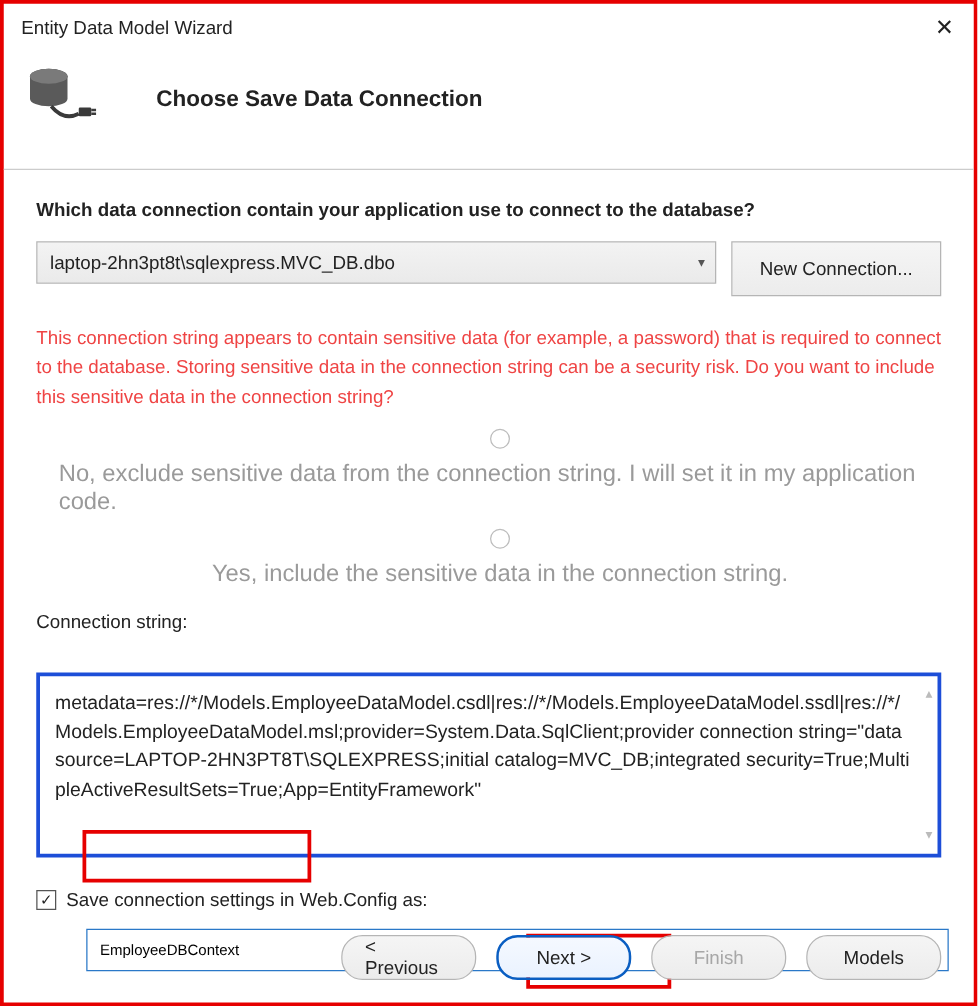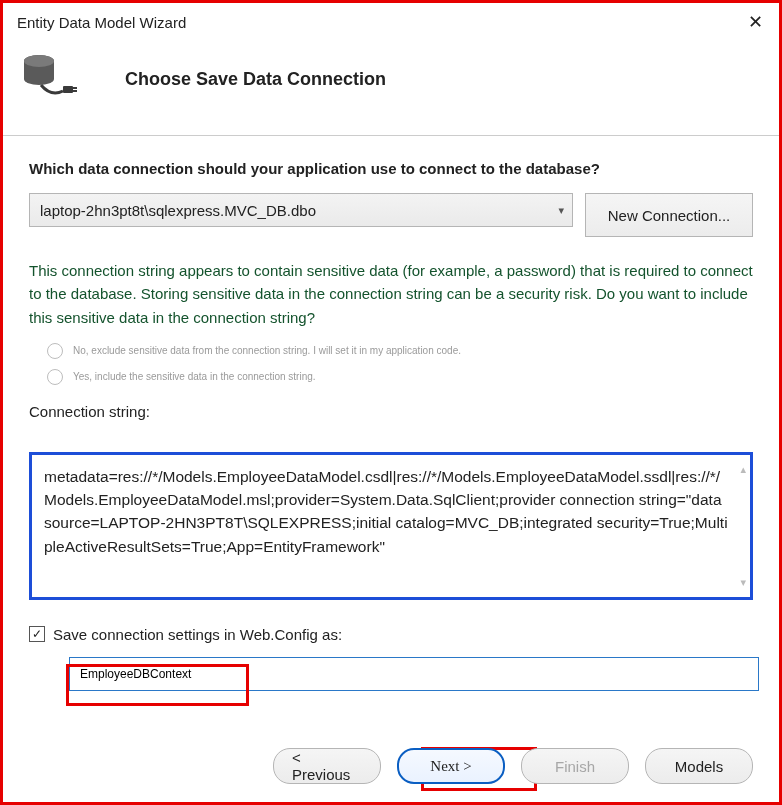--- a/index.html
+++ b/index.html
@@ -78,29 +78,30 @@
     padding: 0 18px;
     font-size: 15px;
     display: inline-flex;
     align-items: center;
     justify-content: center;
     cursor: pointer;
     min-width: 100px;
   }
   .btn.newconn { width: 168px; }
   .disabled-text {
-    color: #14532d;
+    color: #ef4444;
     line-height: 1.55;
     font-size: 15px;
     margin-bottom: 14px;
   }
   .radio-row {
     display: flex; align-items: center; gap: 10px;
-    color: #9a9a9a; font-size: 10px;
+    color: #9a9a9a; font-size: 19px;
     margin: 6px 0 10px 18px;
+    flex-direction: column;
   }
   .radio-circle {
     width: 16px; height: 16px; border: 1.5px solid #bdbdbd; border-radius: 50%;
     flex: none;
   }
   .cs-label { font-size: 15px; margin: 18px 0 8px 0; }
   .cs-box {
     border: 3px solid #1d4ed8;
     position: relative;
     padding: 10px 22px 10px 12px;
@@ -144,21 +145,21 @@
   .button-bar {
     position: absolute;
     bottom: 18px; left: 0; right: 0;
     display: flex;
     gap: 16px;
     justify-content: flex-end;
     padding-right: 26px;
   }
   .btn.nav { width: 108px; height: 36px; font-size: 15px; border-radius: 17px; }
   .btn.disabled { color: #a7a7a7; cursor: default; }
-  .btn.next { border: 2px solid #0a5ec2; background: linear-gradient(#f5f9ff,#eaf2ff); font-family: Liberation Serif, serif; }
+  .btn.next { border: 2px solid #0a5ec2; background: linear-gradient(#f5f9ff,#eaf2ff); }
 </style>
 </head>
 <body>
 
 <div class="outer-red">
 
   <div class="titlebar">
     <span>Entity Data Model Wizard</span>
     <span class="close-x">✕</span>
   </div>
@@ -175,21 +176,21 @@
         <line x1="52" y1="38" x2="56" y2="38" stroke="#3a3a3a" stroke-width="2"></line>
       </svg>
     </span>
     <span class="header-title">Choose Save Data Connection</span>
   </div>
 
   <div class="divider"></div>
 
   <div class="content">
 
-    <div class="question">Which data connection should your application use to connect to the database?</div>
+    <div class="question">Which data connection contain your application use to connect to the database?</div>
 
     <div class="conn-row">
       <div class="dropdown">
         <span>laptop-2hn3pt8t\sqlexpress.MVC_DB.dbo</span>
         <span class="chev">▾</span>
       </div>
       <div class="btn newconn">
         <span>New Connection...</span>
       </div>
     </div>

